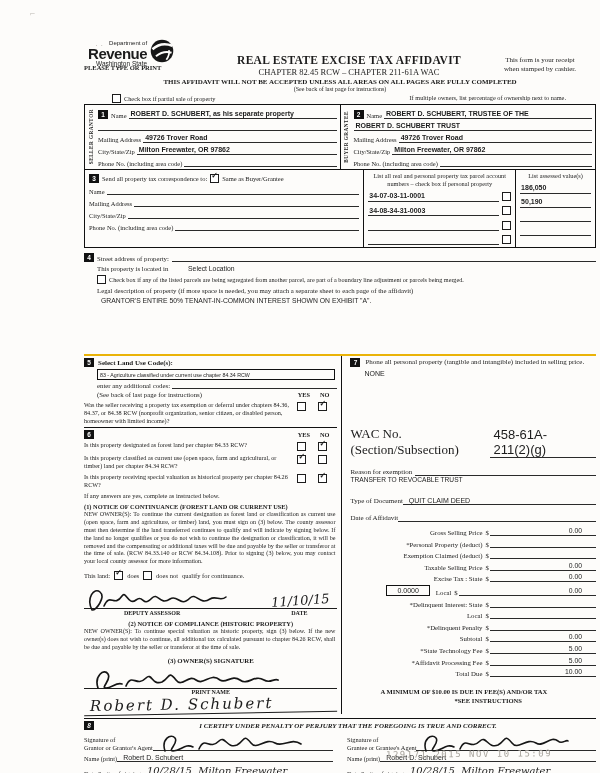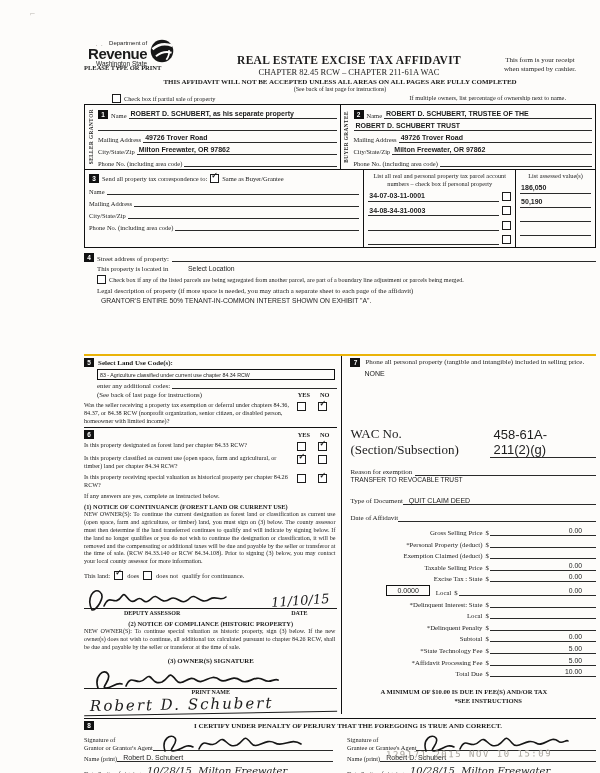--- a/index.html
+++ b/index.html
@@ -125,21 +125,21 @@
   .mline{flex:1;border-bottom:1px solid #2a2a2a;text-align:right;
          font-family:"Liberation Sans",sans-serif;font-size:6.8px;padding-right:14px;min-height:8px;}
   .rate-box{border:1px solid #111;font-family:"Liberation Sans",sans-serif;
             padding:1px 10px;margin-right:6px;font-size:7px;}
   .mrow.rate .mlabel{width:auto;}
   .mrow.rate{margin-left:36px;}
   .minimum{font-size:6.6px;font-weight:bold;text-align:left;margin:10px 0 0 30px;line-height:1.4;}
   .minimum div:last-child{text-align:center;}
   
   .sec8{border-top:1.6px solid #111;margin-top:4px;padding-top:2px;}
-  .certify{display:flex;align-items:center;gap:6px;}
+  .certify{display:flex;align-items:center;gap:6px;font-style:italic;}
   .certify .txt{flex:1;text-align:center;font-size:7px;font-weight:bold;}
   .sig-grid{display:flex;margin-top:2px;}
   .sig-col{width:50%;padding-right:8px;}
   .sig-row{display:flex;align-items:flex-end;font-size:6.4px;}
   .sig-label{line-height:1.2;white-space:nowrap;}
   .sig-pad{flex:1;position:relative;border-bottom:1px solid #2a2a2a;height:18px;}
   .sig-pad svg{position:absolute;left:4px;bottom:-5px;}
   .nprow{display:flex;align-items:flex-end;font-size:6.4px;margin-top:3px;}
   .nprow .val{flex:1;border-bottom:1px solid #2a2a2a;font-family:"Liberation Sans",sans-serif;
               font-size:7px;padding-left:6px;}

